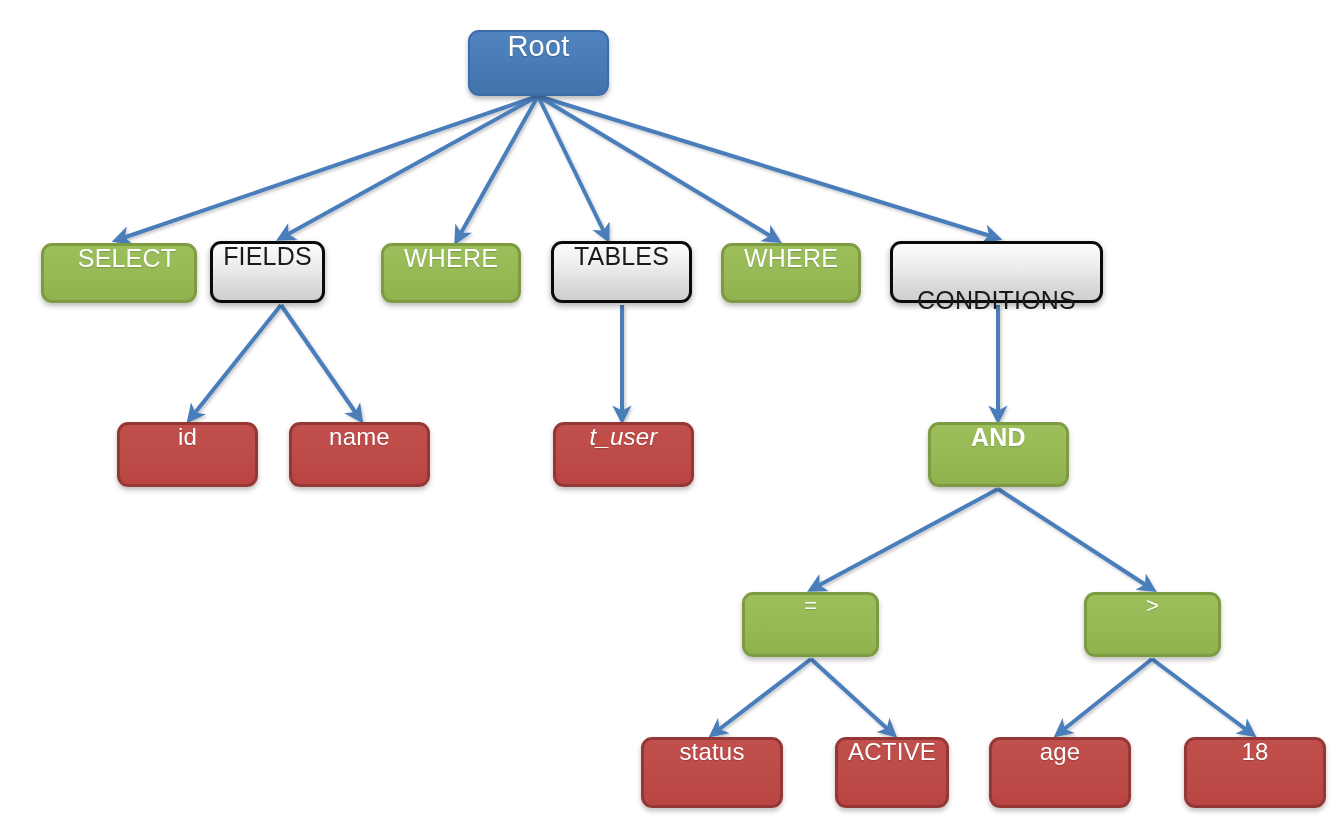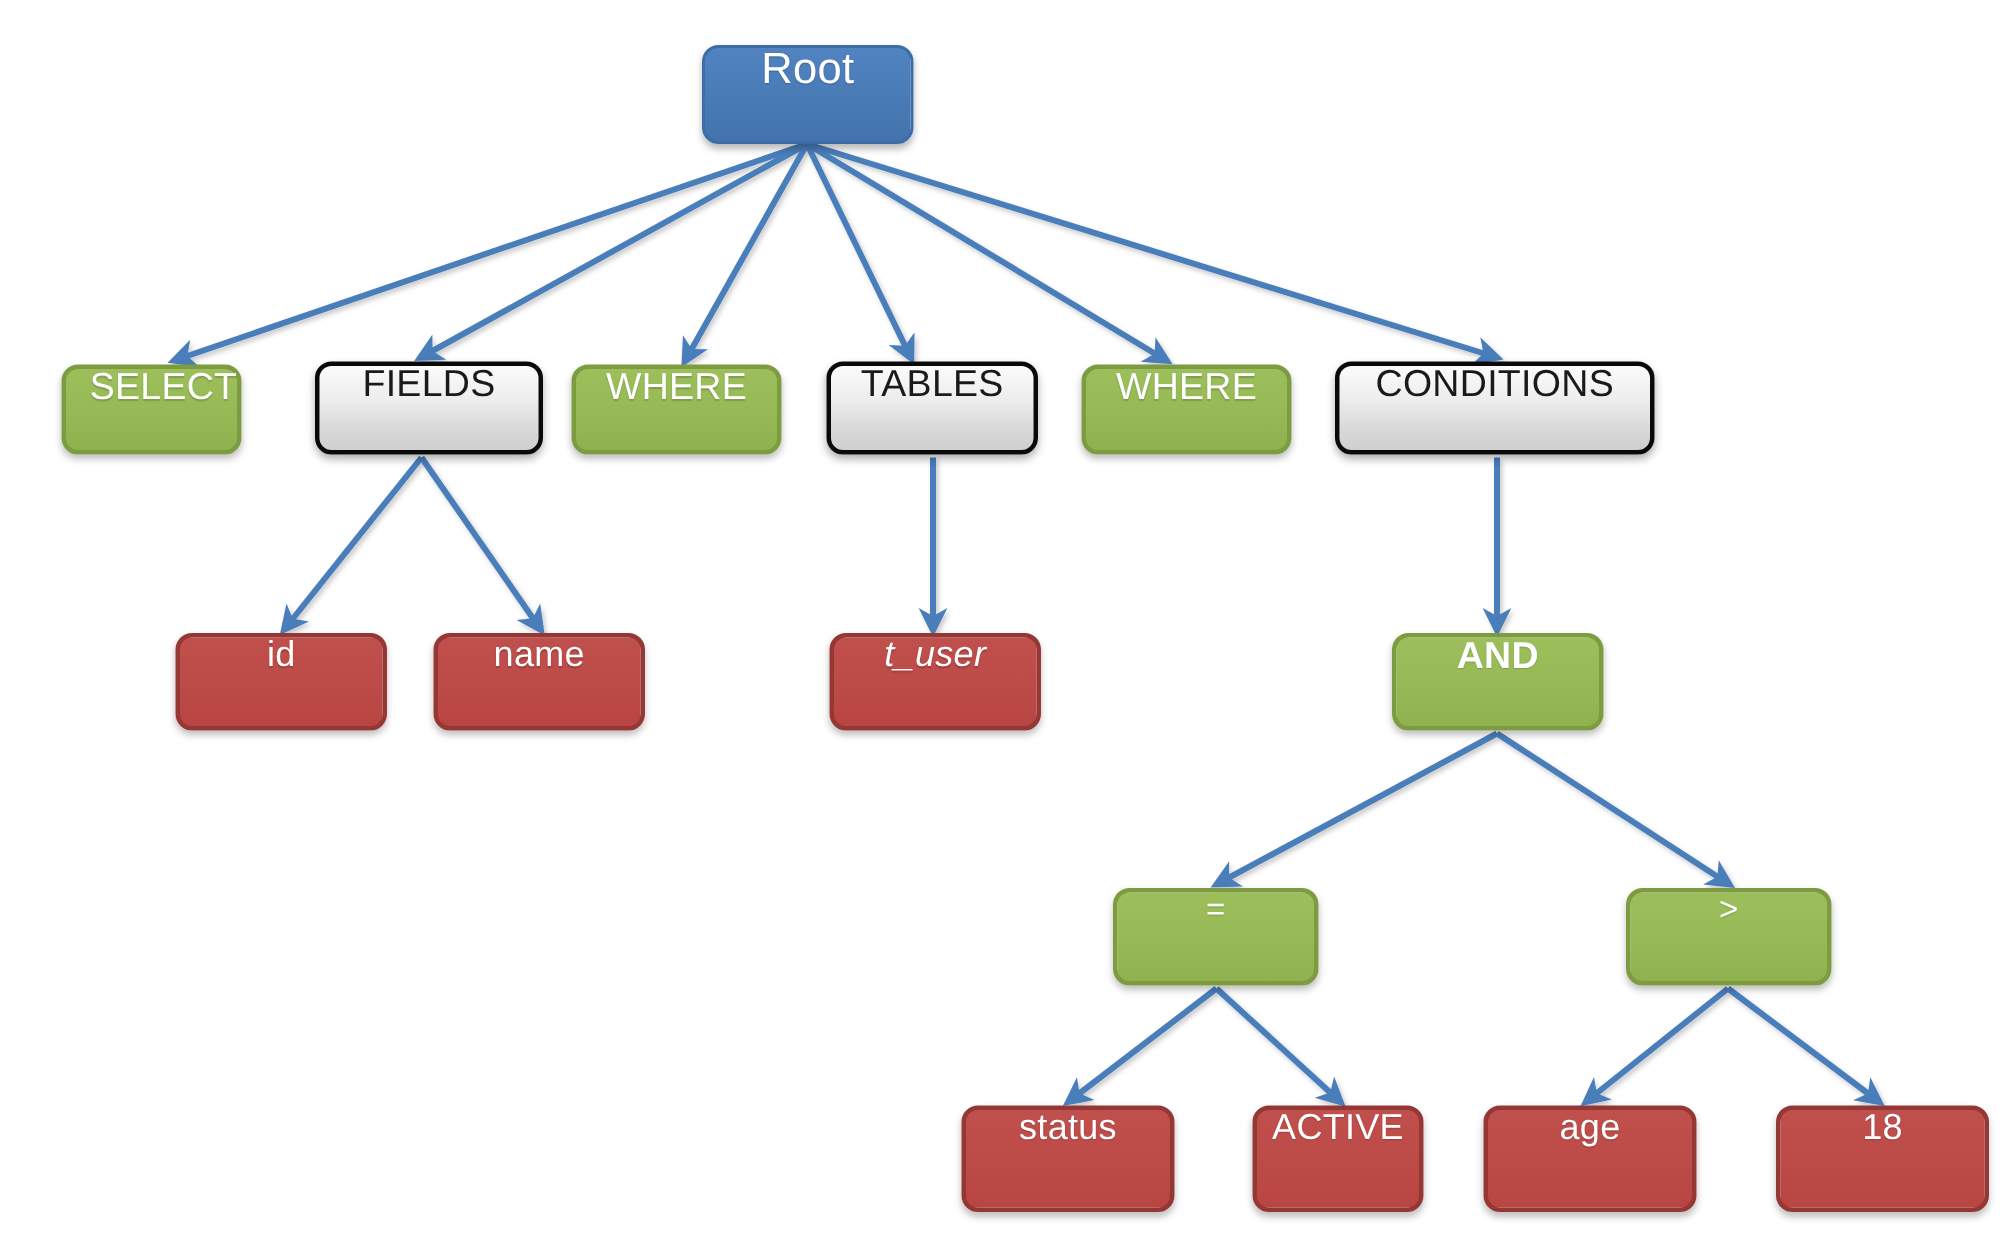--- a/index.html
+++ b/index.html
@@ -108,37 +108,37 @@
         <line x1="811" y1="659" x2="713" y2="734" stroke="#4a7ebb" stroke-width="4" stroke-linecap="butt" marker-end="url(#arrowhead)"></line>
         <line x1="811" y1="659" x2="893" y2="734" stroke="#4a7ebb" stroke-width="4" stroke-linecap="butt" marker-end="url(#arrowhead)"></line>
         <line x1="1152" y1="659" x2="1058" y2="734" stroke="#4a7ebb" stroke-width="4" stroke-linecap="butt" marker-end="url(#arrowhead)"></line>
         <line x1="1152" y1="659" x2="1252" y2="734" stroke="#4a7ebb" stroke-width="4" stroke-linecap="butt" marker-end="url(#arrowhead)"></line>
       </g>
   </svg>
   <div id="node-layer">
       <div class="node blue" style="left: 468px; top: 30px; width: 141px; height: 66px;">
         <span class="label" style="font-size: 29px;">Root</span>
       </div>
-      <div class="node green" style="left: 41px; top: 243px; width: 120px; height: 60px; padding-left: 16px;">
+      <div class="node green" style="left: 41px; top: 243px; width: 156px; height: 60px; padding-left: 16px;">
         <span class="label" style="font-size: 25px;">SELECT</span>
       </div>
-      <div class="node gray" style="left: 210px; top: 241px; width: 152px; height: 62px;">
+      <div class="node gray" style="left: 210px; top: 241px; width: 115px; height: 62px;">
         <span class="label" style="font-size: 25px;">FIELDS</span>
       </div>
       <div class="node green" style="left: 381px; top: 243px; width: 140px; height: 60px;">
         <span class="label" style="font-size: 25px;">WHERE</span>
       </div>
       <div class="node gray" style="left: 551px; top: 241px; width: 141px; height: 62px;">
         <span class="label" style="font-size: 25px;">TABLES</span>
       </div>
       <div class="node green" style="left: 721px; top: 243px; width: 140px; height: 60px;">
         <span class="label" style="font-size: 25px;">WHERE</span>
       </div>
       <div class="node gray" style="left: 890px; top: 241px; width: 213px; height: 62px;">
-        <span class="label" style="font-size: 25px;">CONDITIONS</span>
+        <span class="label" style="font-size: 25px; margin-top: 44px;">CONDITIONS</span>
       </div>
       <div class="node red" style="left: 117px; top: 422px; width: 141px; height: 65px;">
         <span class="label" style="font-size: 24px;">id</span>
       </div>
       <div class="node red" style="left: 289px; top: 422px; width: 141px; height: 65px;">
         <span class="label" style="font-size: 24px;">name</span>
       </div>
       <div class="node red" style="left: 553px; top: 422px; width: 141px; height: 65px;">
         <span class="label" style="font-size: 24px; font-style: italic;">t_user</span>
       </div>

